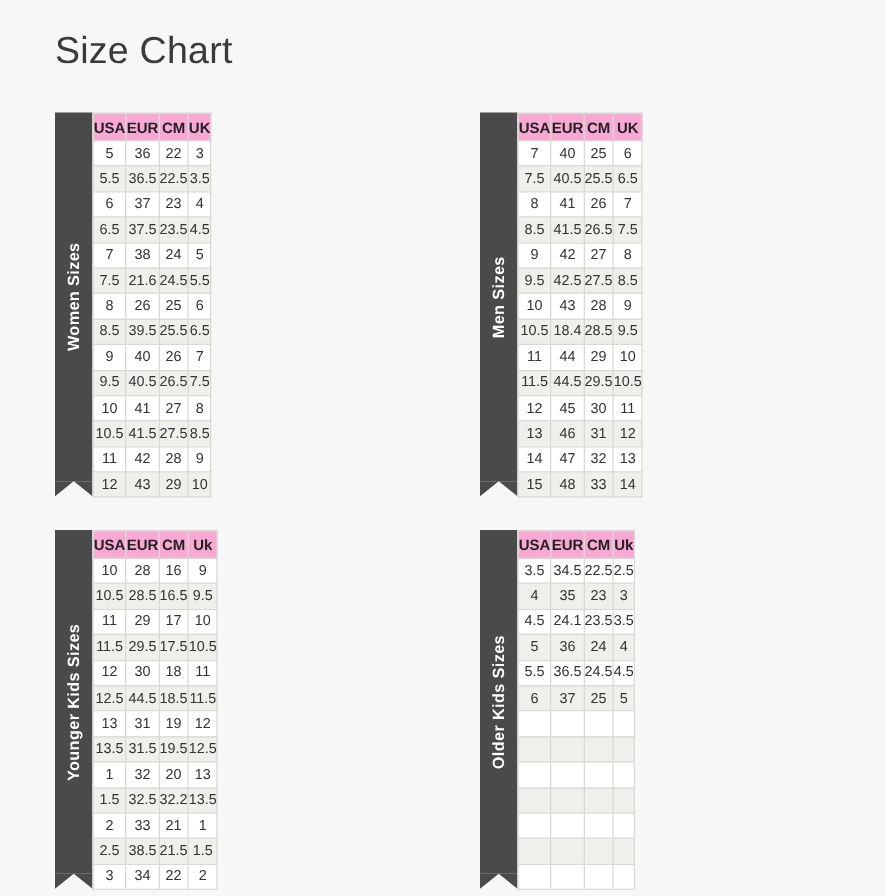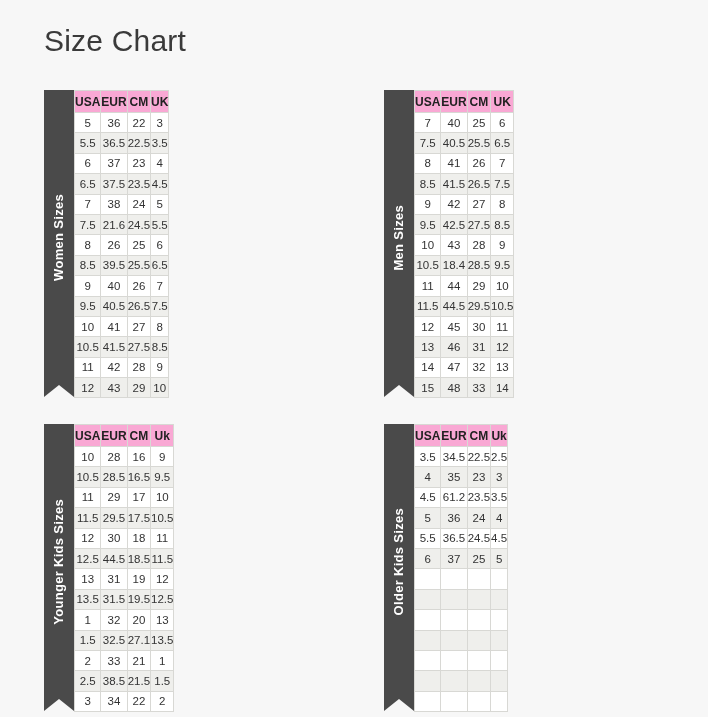--- a/index.html
+++ b/index.html
@@ -391,21 +391,21 @@
         </tr>
         <tr>
           <td>1</td>
           <td>32</td>
           <td>20</td>
           <td>13</td>
         </tr>
         <tr>
           <td>1.5</td>
           <td>32.5</td>
-          <td>27.1</td>
+          <td>32.2</td>
           <td>13.5</td>
         </tr>
         <tr>
           <td>2</td>
           <td>33</td>
           <td>21</td>
           <td>1</td>
         </tr>
         <tr>
           <td>2.5</td>
@@ -450,21 +450,21 @@
           <td>2.5</td>
         </tr>
         <tr>
           <td>4</td>
           <td>35</td>
           <td>23</td>
           <td>3</td>
         </tr>
         <tr>
           <td>4.5</td>
-          <td>61.2</td>
+          <td>24.1</td>
           <td>23.5</td>
           <td>3.5</td>
         </tr>
         <tr>
           <td>5</td>
           <td>36</td>
           <td>24</td>
           <td>4</td>
         </tr>
         <tr>

